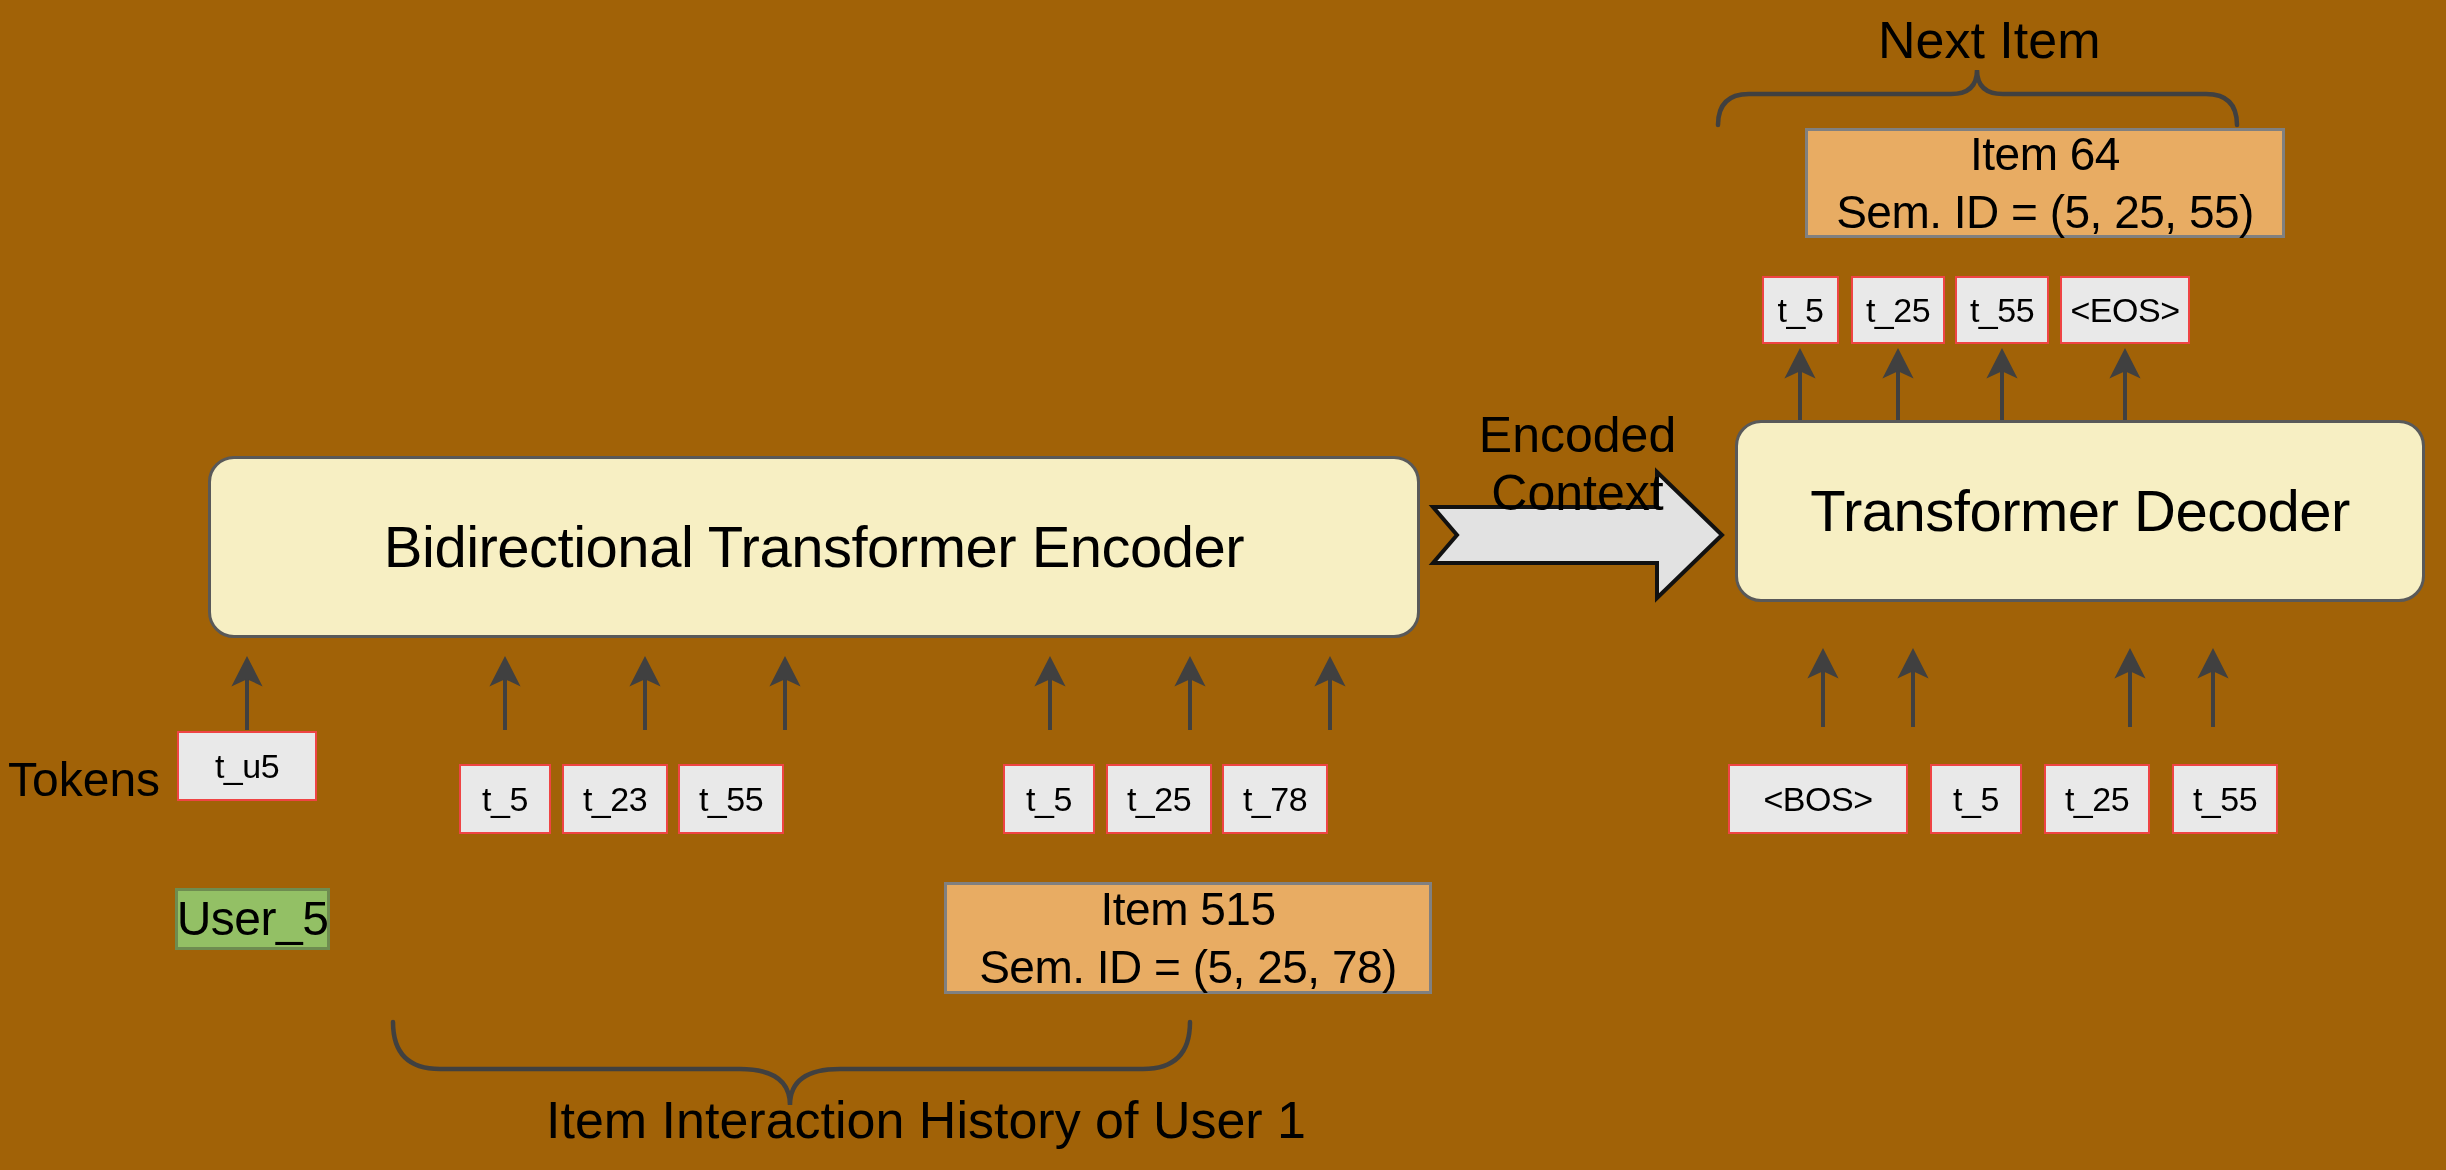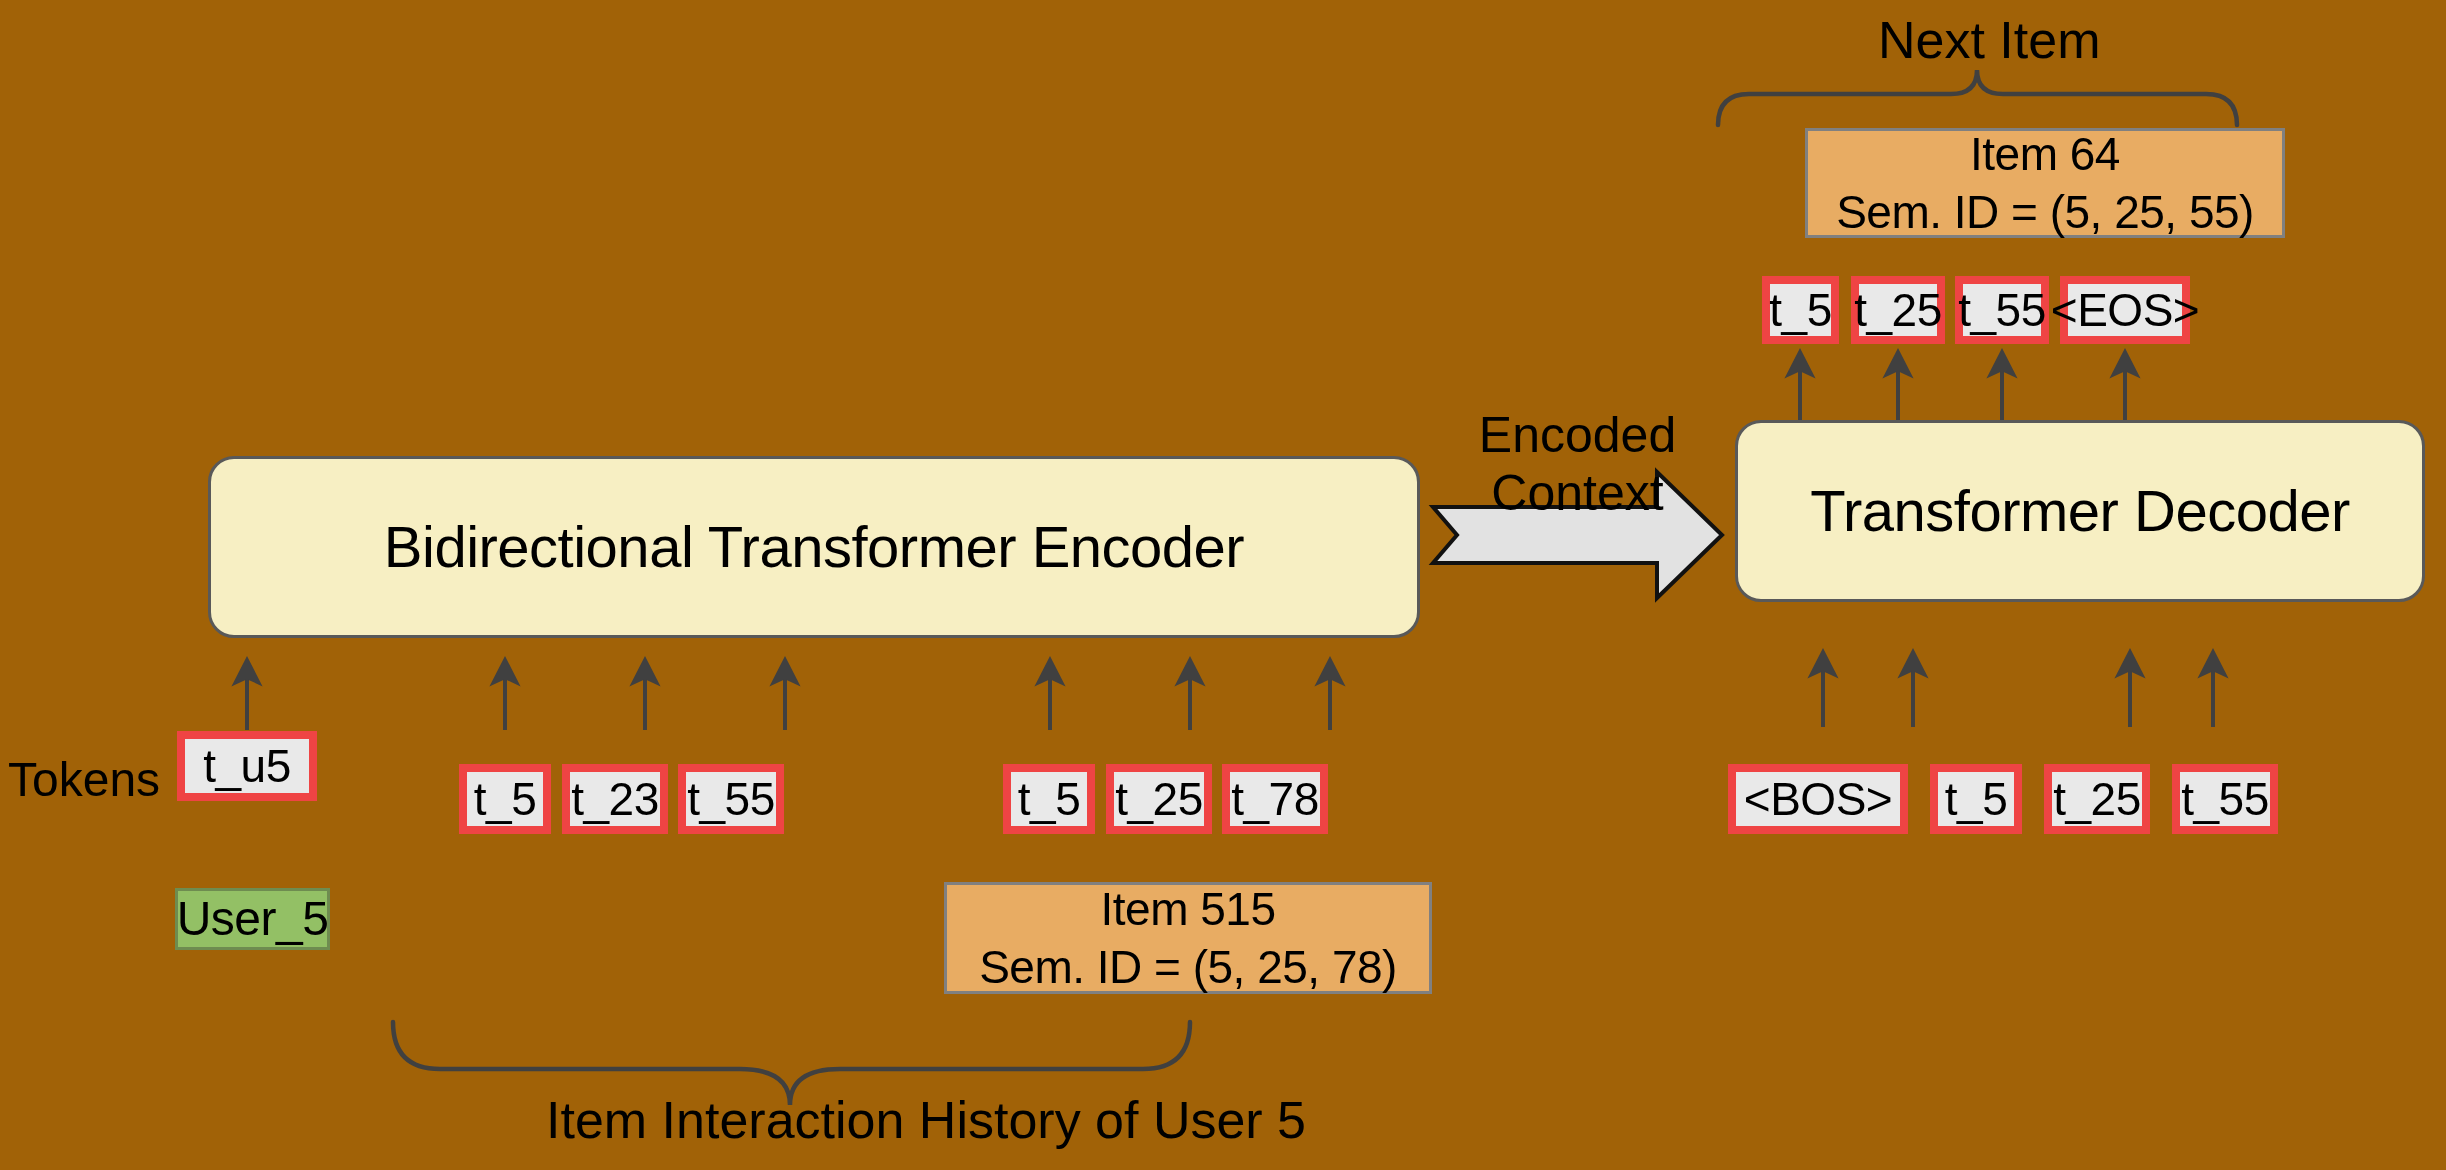--- a/index.html
+++ b/index.html
@@ -35,23 +35,23 @@
     white-space: nowrap;
   }
   .block {
     border: 3px solid #595959;
     border-radius: 26px;
     background: #F7EFC3;
     font-size: 58px;
     letter-spacing: -0.5px;
   }
   .token {
-    border: 8px solid #ef4444;
+    border: 2px solid #ef4444;
     background: #E9E9E9;
-    font-size: 46px;
+    font-size: 34px;
     letter-spacing: -0.5px;
   }
   .item-box {
     border: 3px solid #808080;
     background: #E8AC63;
     font-size: 46px;
     letter-spacing: -0.5px;
   }
   .item-box .line2 { margin-top: 6px; }
   .user-box {
@@ -189,15 +189,15 @@
   <div class="node user-box" style="left:175px; top:888px; width:155px; height:62px;">
     <span>User_5</span>
   </div>
 
 
   <div class="node item-box" style="left:944px; top:882px; width:488px; height:112px;">
     <span class="line1">Item 515</span>
     <span class="line2">Sem. ID = (5, 25, 78)</span>
   </div>
 
-  <div class="plain-label lbl-hist" style="left:546px; top:1090px;">Item Interaction History of User 5</div>
+  <div class="plain-label lbl-hist" style="left:546px; top:1090px;">Item Interaction History of User 1</div>
 
 </div>
 
 </body></html>

